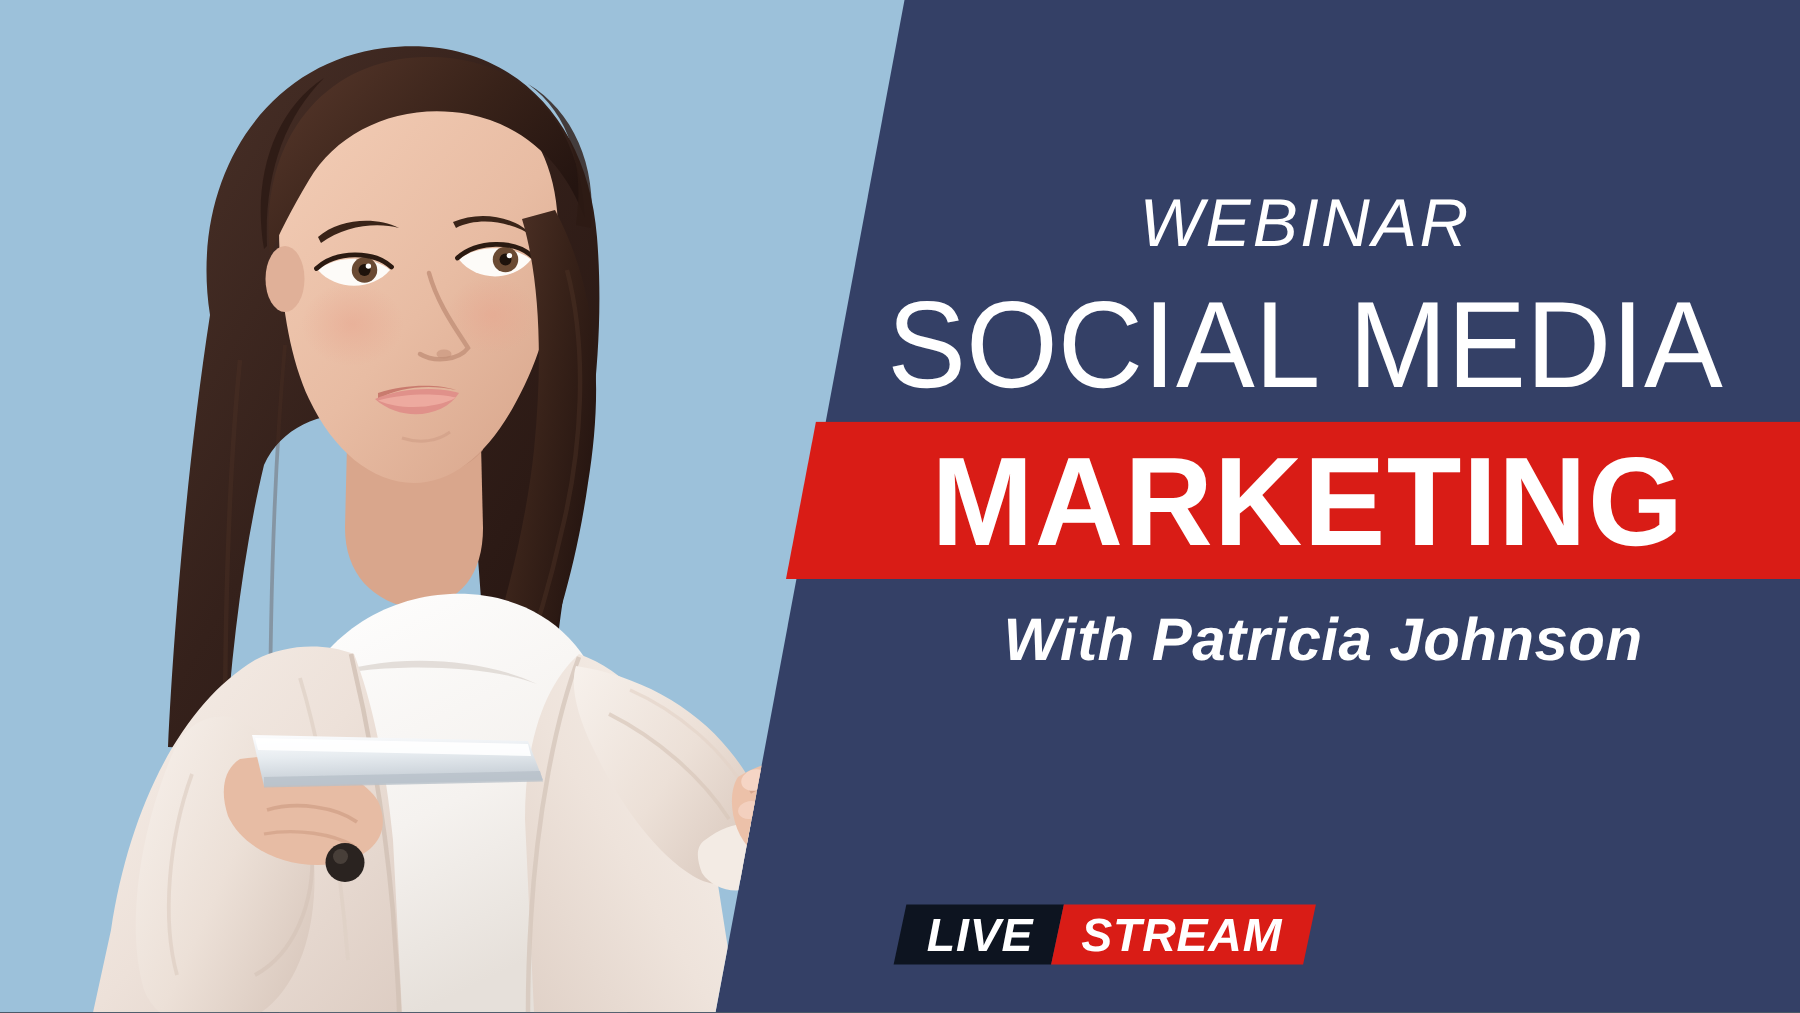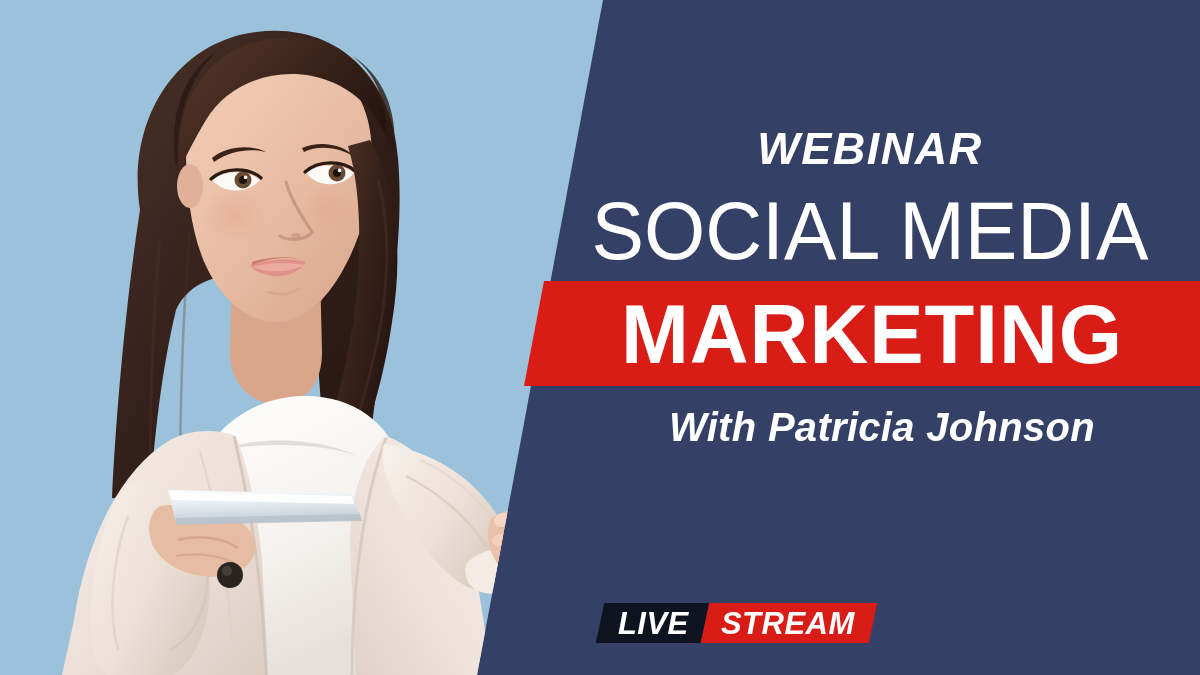--- a/index.html
+++ b/index.html
@@ -61,21 +61,21 @@
   }
 
   .kicker {
     position: absolute;
     left: 0;
     top: 126px;
     width: 620px;
     text-align: center;
     color: #ffffff;
     font-size: 45px;
-    font-weight: 700;
+    font-weight: 400;
     font-style: italic;
     letter-spacing: 1.5px;
     line-height: 1;
     white-space: nowrap;
   }
 
   .headline {
     position: absolute;
     left: -20px;
     top: 190px;

